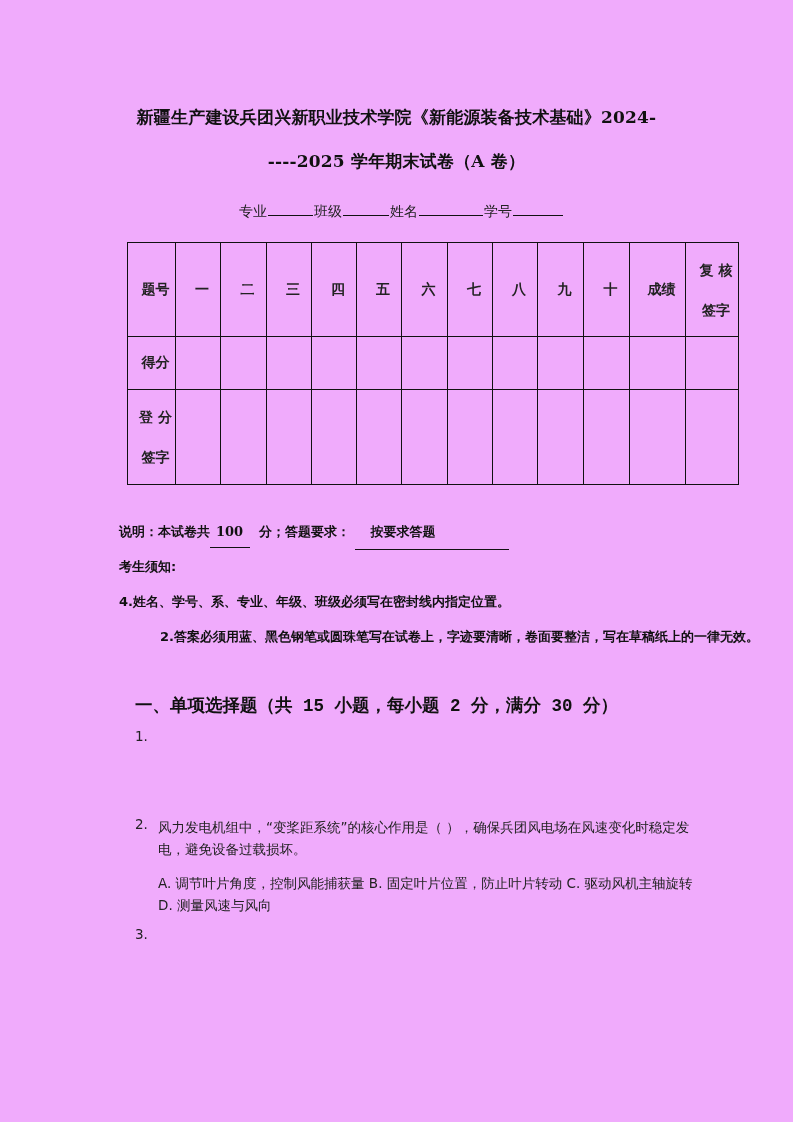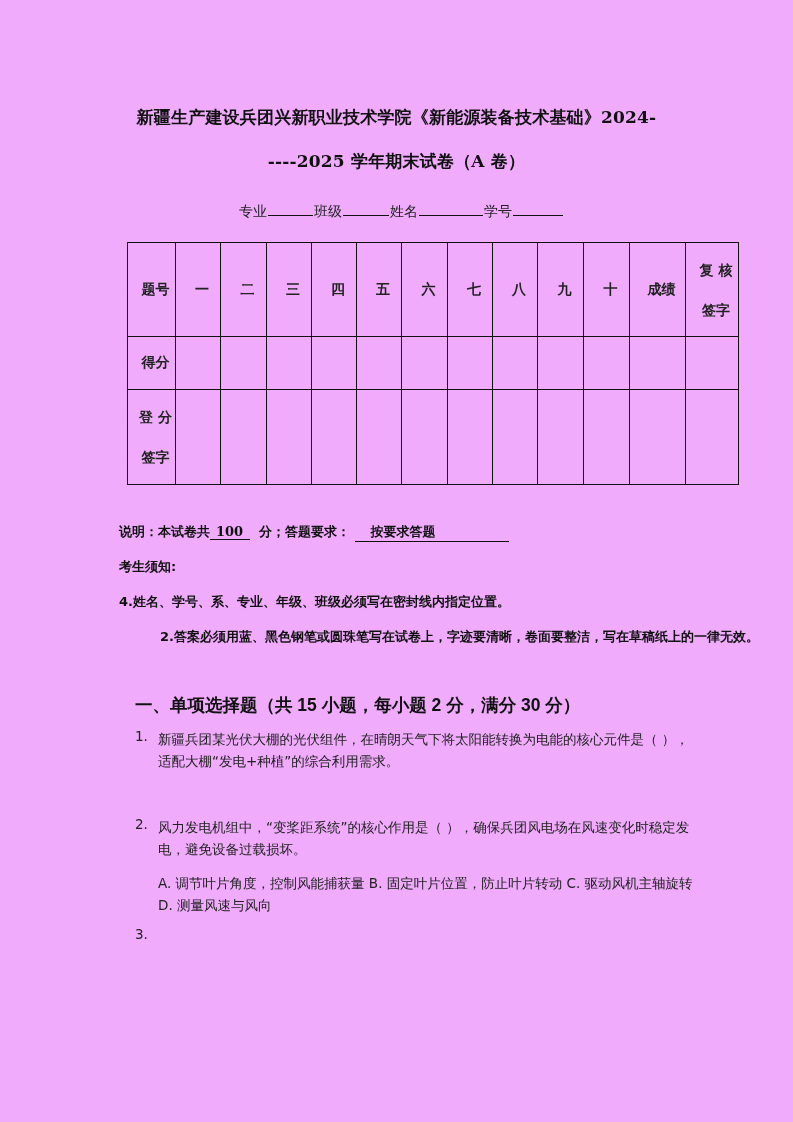--- a/index.html
+++ b/index.html
@@ -33,27 +33,27 @@
   table.score tr.r1 td { height: 93px; }
   table.score tr.r2 td { height: 52px; }
   table.score tr.r3 td { height: 94px; }
   .two-line { line-height: 40px; }
 
   .body-text {
     position: absolute; left: 119px;
     font-family: "DejaVu Sans", "Liberation Sans", sans-serif;
     font-size: 13px; font-weight: bold; color: #111; white-space: nowrap;
   }
-  .body-text .u { border-bottom: 1.3px solid #111; display: inline-block; padding-bottom: 0; }
+  .body-text .u { border-bottom: 1.3px solid #111; display: inline-block; padding-bottom: 8px; }
   .body-text .num { font-family: "DejaVu Serif", "Liberation Serif", serif; }
   .note-2 { line-height: 26px; white-space: normal; width: 640px; text-align: right; }
 
   .section-heading {
     position: absolute; left: 135px; top: 693px;
-    font-family: Liberation Sans, sans-serif;
+    font-family: Liberation Mono, monospace;
     font-size: 17.5px; font-weight: bold; color: #111; white-space: nowrap;
   }
 
   .question {
     position: absolute; left: 135px; width: 560px;
     font-family: "DejaVu Sans", "Liberation Sans", sans-serif;
     font-size: 13.5px; color: #222;
   }
   .question .num { position: absolute; left: 0; top: 0; }
   .question .stem { margin-left: 23px; line-height: 22px; }
@@ -147,21 +147,20 @@
   </div>
 
   <div class="body-text" style="top:558px">考生须知:</div>
   <div class="body-text" style="top:593px">4.姓名、学号、系、专业、年级、班级必须写在密封线内指定位置。</div>
   <div class="body-text note-2" style="top:624px">2.答案必须用蓝、黑色钢笔或圆珠笔写在试卷上，字迹要清晰，卷面要整洁，写在草稿纸上的一律无效。</div>
 
   <div class="section-heading">一、单项选择题（共 15 小题，每小题 2 分，满分 30 分）</div>
 
   <div class="question" style="top:728px">
     <span class="num">1.</span>
-    <div class="stem">新疆兵团某光伏大棚的光伏组件，在晴朗天气下将太阳能转换为电能的核心元件是（ ），适配大棚“发电+种植”的综合利用需求。</div>
   </div>
 
   <div class="question" style="top:816px">
     <span class="num">2.</span>
     <div class="stem">风力发电机组中，“变桨距系统”的核心作用是（ ），确保兵团风电场在风速变化时稳定发电，避免设备过载损坏。</div>
     <div class="options">A. 调节叶片角度，控制风能捕获量 B. 固定叶片位置，防止叶片转动 C. 驱动风机主轴旋转 D. 测量风速与风向</div>
   </div>
 
   <div class="question" style="top:926px">
     <span class="num">3.</span>

